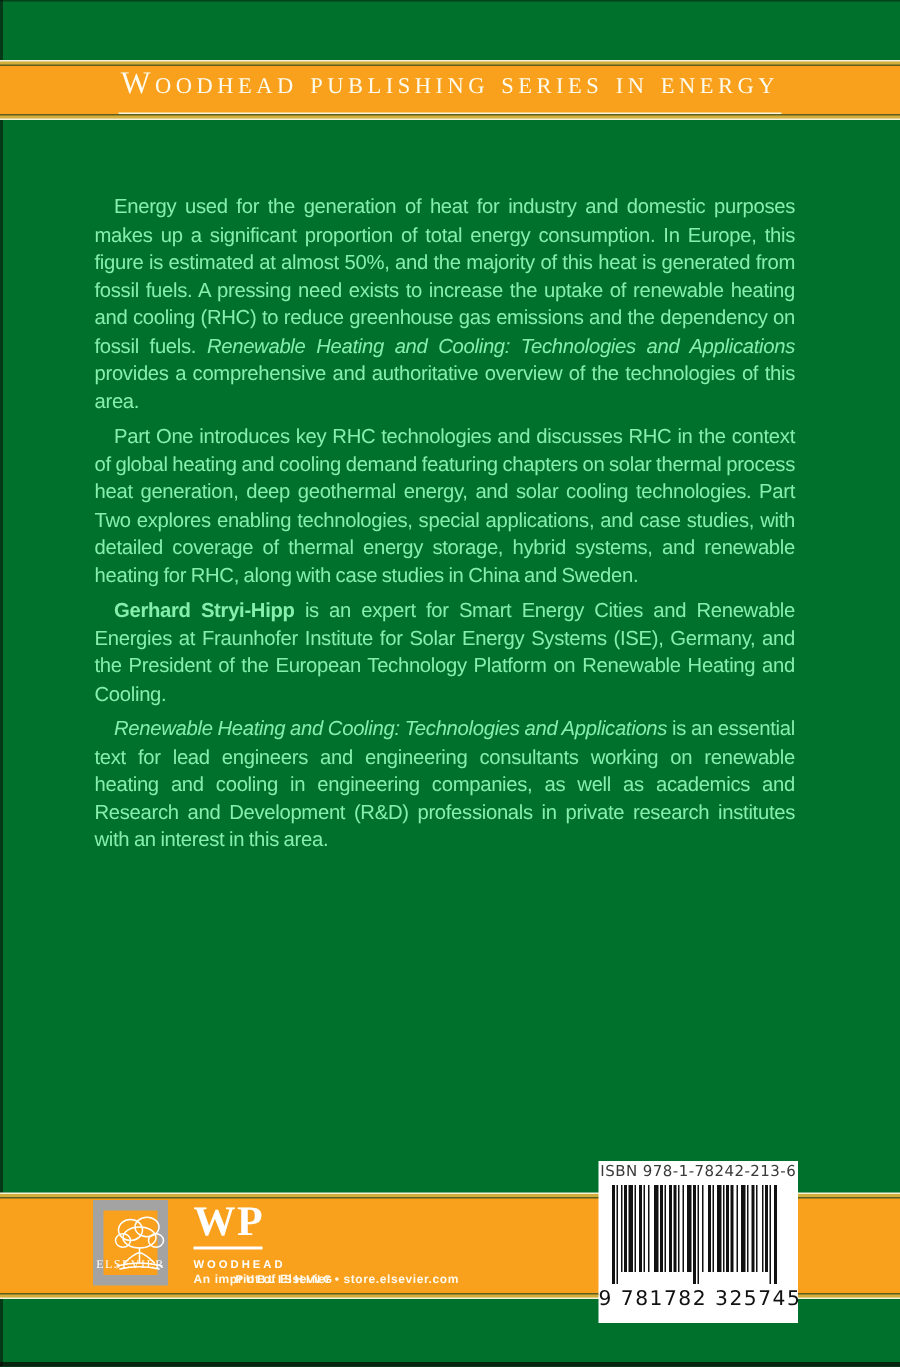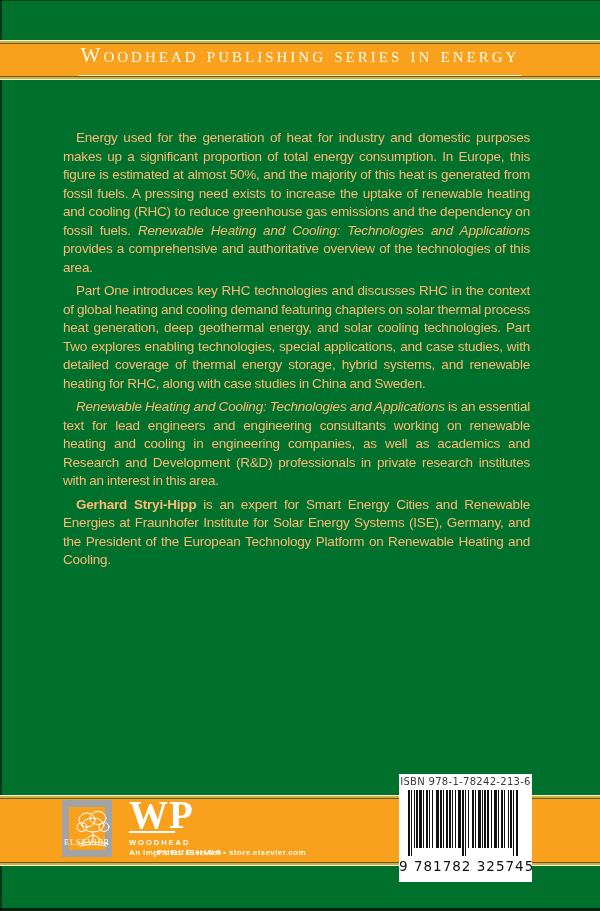--- a/index.html
+++ b/index.html
@@ -30,21 +30,21 @@
     letter-spacing:3px;
     color:#FDFBEE;
     border-bottom:1px solid #FDF6DC;
     padding:0 2px 1px 2px;
     line-height:22px;
     white-space:nowrap;
   }
   
   .blurb{
     position:absolute;left:63px;top:129px;width:467px;
-    color:#fdba74;
+    color:#86efac;
     font-size:13.5px;
     line-height:18.5px;
     letter-spacing:-0.2px;
     word-spacing:-0.5px;
     text-align:justify;
   }
   .blurb p{margin:0 0 5px 0;text-indent:13px;}
   .seg-italic{font-style:italic;}
   .seg-bold{font-weight:bold;}
   
@@ -56,21 +56,21 @@
   }
   .elsevier-tree{position:absolute;top:2px;left:5px;}
   .elsevier-label{
     font-family:"Liberation Serif", serif;
     font-size:8px;letter-spacing:1px;color:#fff;margin-bottom:3px;white-space:nowrap;
   }
   
   .wp-block{position:absolute;left:129px;top:801px;color:#fff;}
   .wp-initials{
     font-family:"Liberation Serif", serif;
-    font-weight:bold;font-size:39px;line-height:27px;letter-spacing:1px;
+    font-weight:bold;font-size:28px;line-height:27px;letter-spacing:1px;
   }
   .wp-rule{width:46px;height:2px;background:#fff;margin-top:3px;}
   .wp-name{font-size:7.5px;letter-spacing:2px;margin-top:5px;line-height:9px;font-weight:bold;}
   .wp-name2{margin-top:1px;padding-left:28px;}
   .imprint-line{
     position:absolute;left:129px;top:848px;
     font-size:8px;font-weight:bold;letter-spacing:.4px;color:#FFF9EC;white-space:nowrap;
   }
   
   .barcode-box{
@@ -95,22 +95,22 @@
 
 <div class="page">
 
   <div class="band band-top">
     <span class="series-title">Woodhead publishing series in energy</span>
   </div>
 
   <div class="blurb">
     <p><span>Energy used for the generation of heat for industry and domestic purposes makes up a significant proportion of total energy consumption. In Europe, this figure is estimated at almost 50%, and the majority of this heat is generated from fossil fuels. A pressing need exists to increase the uptake of renewable heating and cooling (RHC) to reduce greenhouse gas emissions and the dependency on fossil fuels. </span><span class="seg-italic">Renewable Heating and Cooling: Technologies and Applications</span><span> provides a comprehensive and authoritative overview of the technologies of this area.</span></p>
     <p><span>Part One introduces key RHC technologies and discusses RHC in the context of global heating and cooling demand featuring chapters on solar thermal process heat generation, deep geothermal energy, and solar cooling technologies. Part Two explores enabling technologies, special applications, and case studies, with detailed coverage of thermal energy storage, hybrid systems, and renewable heating for RHC, along with case studies in China and Sweden.</span></p>
+    <p><span class="seg-bold">Gerhard Stryi-Hipp</span><span> is an expert for Smart Energy Cities and Renewable Energies at Fraunhofer Institute for Solar Energy Systems (ISE), Germany, and the President of the European Technology Platform on Renewable Heating and Cooling.</span></p>
     <p><span class="seg-italic">Renewable Heating and Cooling: Technologies and Applications</span><span> is an essential text for lead engineers and engineering consultants working on renewable heating and cooling in engineering companies, as well as academics and Research and Development (R&amp;D) professionals in private research institutes with an interest in this area.</span></p>
-    <p><span class="seg-bold">Gerhard Stryi-Hipp</span><span> is an expert for Smart Energy Cities and Renewable Energies at Fraunhofer Institute for Solar Energy Systems (ISE), Germany, and the President of the European Technology Platform on Renewable Heating and Cooling.</span></p>
   </div>
 
   <div class="band band-bottom"></div>
 
   <div class="elsevier-box">
     <svg class="elsevier-tree" width="38" height="40" viewBox="0 0 38 40" fill="none" stroke="#FFFFFF" stroke-width="1" stroke-linecap="round">
       <ellipse cx="13" cy="11" rx="8" ry="7"></ellipse>
       <ellipse cx="24" cy="9" rx="8" ry="6.5"></ellipse>
       <ellipse cx="19" cy="16" rx="11" ry="7"></ellipse>
       <ellipse cx="8" cy="18" rx="5" ry="4.5"></ellipse>

